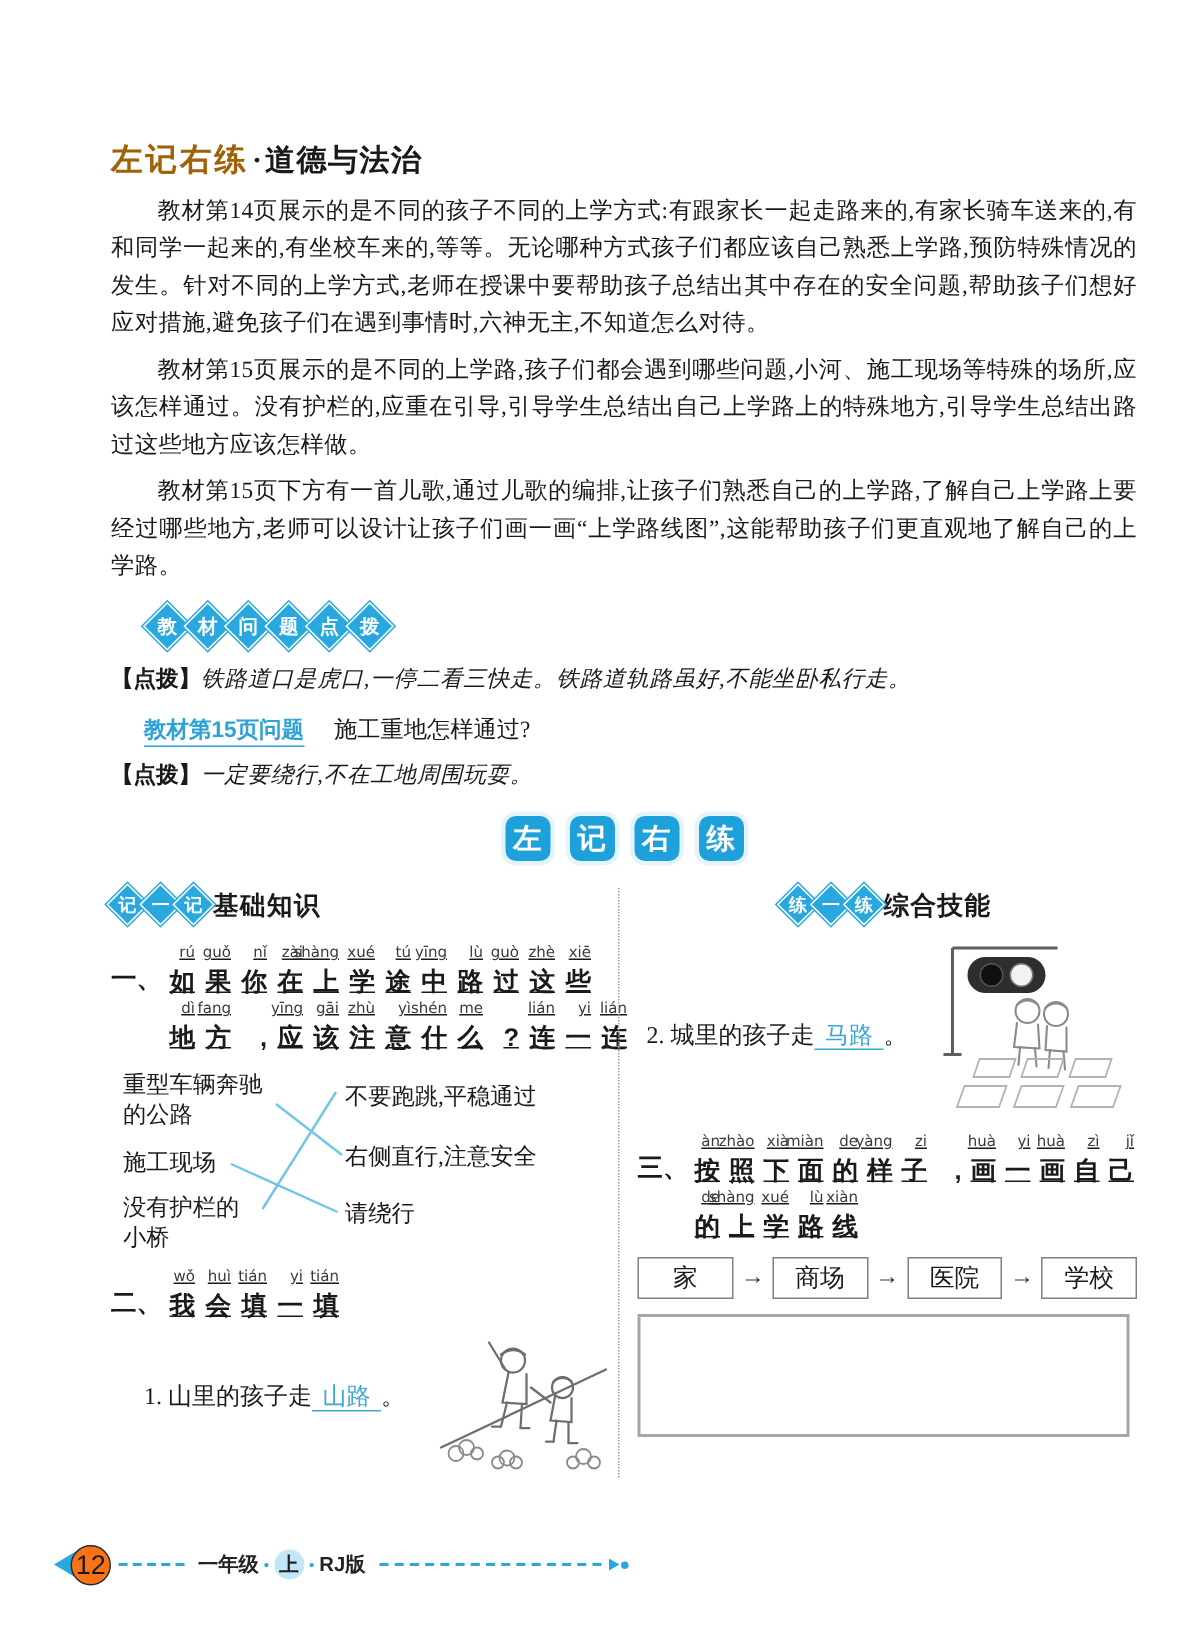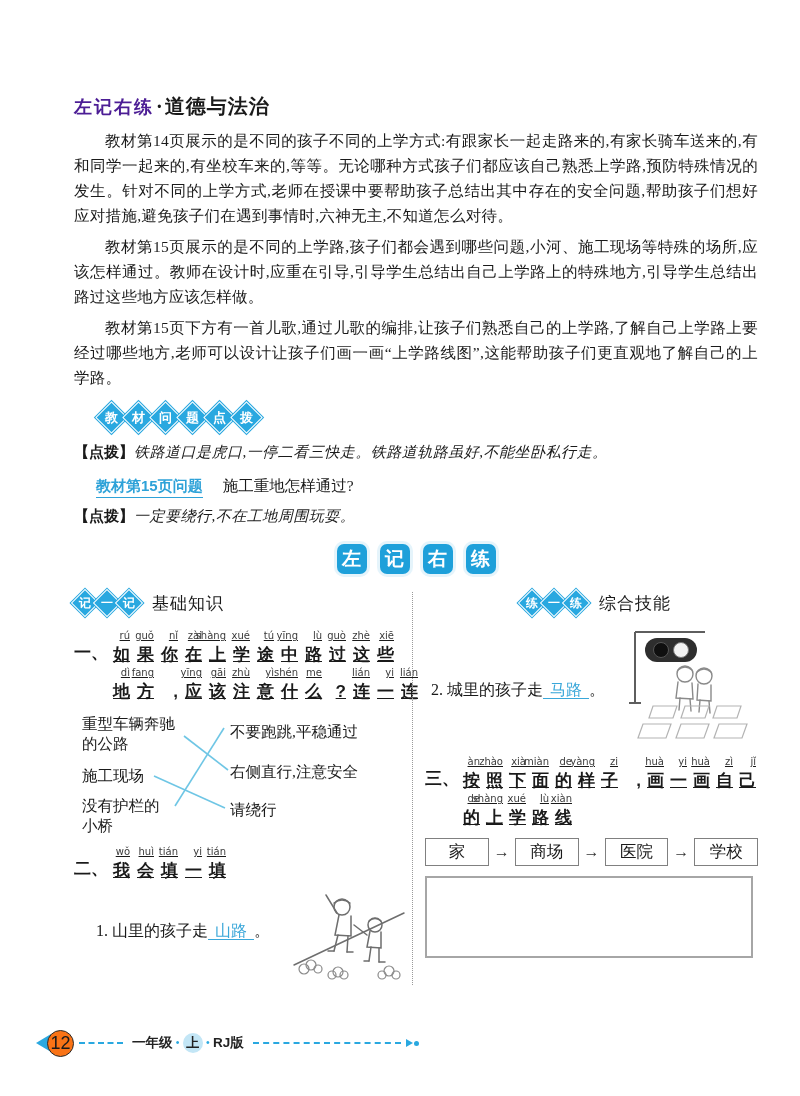--- a/index.html
+++ b/index.html
@@ -4,21 +4,21 @@
 <style>
   html,body{margin:0;padding:0;}
   body{width:800px;height:1096px;background:#ffffff;position:relative;overflow:hidden;
        font-family:"Liberation Serif","DejaVu Serif",serif;color:#1a1a1a;}
   .page{position:relative;width:800px;height:1096px;}
   .content{padding:56px 42px 0 74px;}
 
   
   .hdr{display:flex;align-items:baseline;margin-bottom:8px;}
   .hdr .brand{font-family:"Liberation Sans","DejaVu Sans",sans-serif;font-weight:bold;
-              font-size:18px;color:#4c1d95;letter-spacing:2px;text-align:right;}
+              font-size:21px;color:#a16207;letter-spacing:2px;text-align:right;}
   .hdr .hdot{font-weight:bold;font-size:20px;margin:0 2px;color:#1a1a1a;}
   .hdr .subject{font-family:"Liberation Sans","DejaVu Sans",sans-serif;font-weight:bold;
                 font-size:20px;color:#1a1a1a;letter-spacing:1px;margin-top:37px;}
 
   
   .para{margin:0 0 6px 0;font-size:15.5px;line-height:25px;text-align:justify;
         text-indent:2em;letter-spacing:0.3px;}
 
   
   .badge-row{display:flex;align-items:center;margin:10px 0 6px 0;height:34px;}
@@ -44,22 +44,22 @@
   .sq{width:30px;height:30px;background:#1ea0da;border-radius:7px;display:inline-flex;
       align-items:center;justify-content:center;box-shadow:0 0 0 3px rgba(41,168,224,0.12);}
   .sq .dch{color:#fff;font-family:"Liberation Sans","DejaVu Sans",sans-serif;font-weight:bold;font-size:19px;}
 
   
   .columns{display:flex;margin-top:14px;}
   .col-left{width:334px;flex:none;}
   .col-divider{flex:none;border-left:1.5px dotted #9a9a9a;margin:4px 6px 0 4px;}
   .col-right{flex:1;padding-left:6px;min-width:0;}
   .col-header{display:flex;align-items:center;height:30px;}
-  .col-title{font-family:"Liberation Sans","DejaVu Sans",sans-serif;font-weight:normal;
-             font-size:17px;margin-left:12px;letter-spacing:1px;}
+  .col-title{font-family:"Liberation Sans","DejaVu Sans",sans-serif;font-weight:bold;
+             font-size:17px;margin-left:2px;letter-spacing:1px;}
 
   
   .py-line{display:flex;align-items:flex-end;margin-top:12px;}
   .py-prefix{font-family:"Liberation Sans","DejaVu Sans",sans-serif;font-weight:bold;font-size:17px;
              flex:none;padding-bottom:1px;width:32px;}
   .py-line.indent{margin-left:32px;margin-top:2px;}
   .py-cell{display:inline-flex;flex-direction:column;align-items:flex-end;width:24px;flex:none;text-decoration:underline;}
   .col-right .py-cell{width:23px;}
   .py-top{font-family:"DejaVu Sans",sans-serif;font-size:10px;color:#3a3a3a;height:14px;white-space:nowrap;}
   .py-bot{font-family:"Liberation Sans","DejaVu Sans",sans-serif;font-weight:bold;font-size:17px;line-height:21px;}
@@ -108,21 +108,21 @@
 <div class="page">
   <div class="content">
 
     <div class="hdr">
       <span class="brand">左记右练</span>
       <span class="hdot">·</span>
       <span class="subject">道德与法治</span>
     </div>
 
     <p class="para">教材第14页展示的是不同的孩子不同的上学方式:有跟家长一起走路来的,有家长骑车送来的,有和同学一起来的,有坐校车来的,等等。无论哪种方式孩子们都应该自己熟悉上学路,预防特殊情况的发生。针对不同的上学方式,老师在授课中要帮助孩子总结出其中存在的安全问题,帮助孩子们想好应对措施,避免孩子们在遇到事情时,六神无主,不知道怎么对待。</p>
-    <p class="para">教材第15页展示的是不同的上学路,孩子们都会遇到哪些问题,小河、施工现场等特殊的场所,应该怎样通过。教师在设计时,应重在引导,引导学生总结出自己上学路上的特殊地方,引导学生总结出路过这些地方应该怎样做。</p>
+    <p class="para">教材第15页展示的是不同的上学路,孩子们都会遇到哪些问题,小河、施工现场等特殊的场所,应该怎样通过。没有护栏的,应重在引导,引导学生总结出自己上学路上的特殊地方,引导学生总结出路过这些地方应该怎样做。</p>
     <p class="para">教材第15页下方有一首儿歌,通过儿歌的编排,让孩子们熟悉自己的上学路,了解自己上学路上要经过哪些地方,老师可以设计让孩子们画一画“上学路线图”,这能帮助孩子们更直观地了解自己的上学路。</p>
 
     <div class="badge-row" style="margin-left:24px;">
         <span class="diamond big">
           <span class="dch">教</span>
         </span>
         <span class="diamond big">
           <span class="dch">材</span>
         </span>
         <span class="diamond big">

